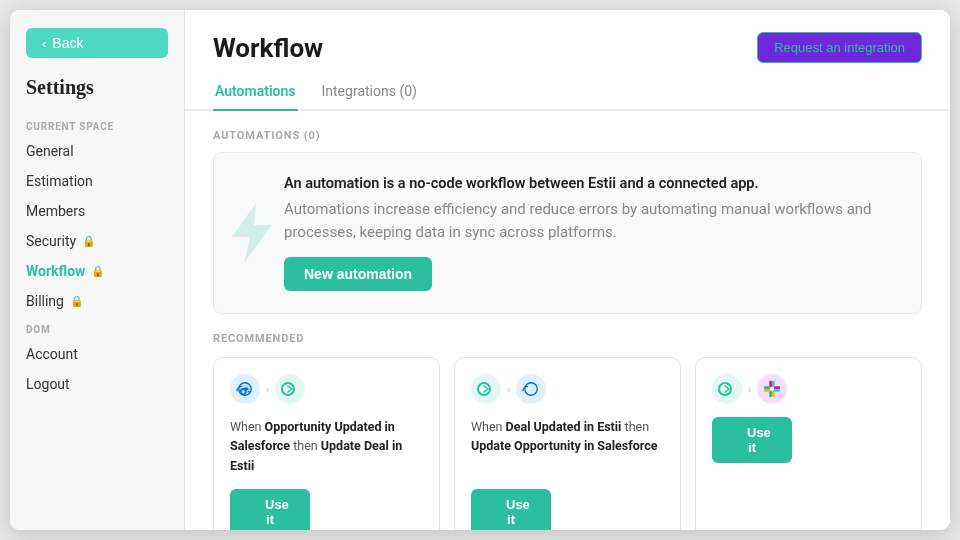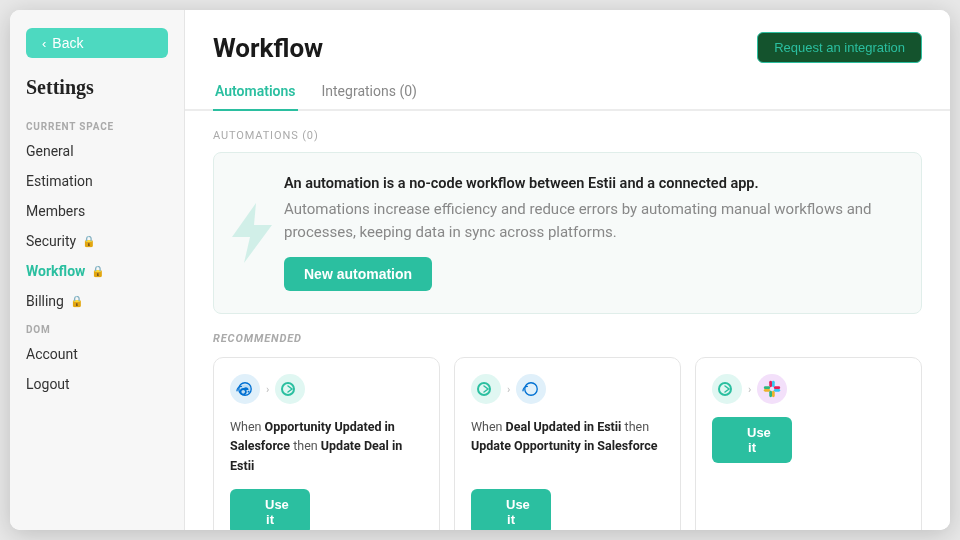--- a/index.html
+++ b/index.html
@@ -97,21 +97,21 @@
       align-items: center;
       justify-content: space-between;
       padding: 22px 28px 0 28px;
     }
     .main-title {
       font-size: 26px;
       font-weight: 700;
       color: #1a1a1a;
     }
     .request-integration-btn {
-      background: #14532d;
+      background: #6d28d9;
       border: 1.5px solid #2bbfa0;
       color: #2bbfa0;
       border-radius: 6px;
       padding: 7px 16px;
       font-size: 13px;
       font-weight: 500;
       cursor: pointer;
     }
     .tabs {
       display: flex;
@@ -134,21 +134,21 @@
       border-bottom: 2.5px solid #2bbfa0;
       font-weight: 600;
     }
     .main-body {
       flex: 1;
       overflow-y: auto;
       padding: 18px 28px 18px 28px;
     }
     .section-label {
       font-size: 11px;
-      font-weight: 400;
+      font-weight: 700;
       color: #aaa;
       letter-spacing: 0.08em;
       text-transform: uppercase;
       margin-bottom: 10px;
     }
     .automation-info-box {
       background: #f7faf9;
       border: 1px solid #e0eeea;
       border-radius: 8px;
       padding: 22px 24px 22px 70px;
@@ -187,21 +187,20 @@
       font-weight: 700;
       cursor: pointer;
     }
     .recommended-label {
       font-size: 11px;
       font-weight: 700;
       color: #aaa;
       letter-spacing: 0.08em;
       text-transform: uppercase;
       margin-bottom: 12px;
-      font-style: italic;
     }
     .cards-row {
       display: flex;
       gap: 14px;
     }
     .card {
       flex: 1;
       background: #fff;
       border: 1px solid #e5e5e5;
       border-radius: 10px;

